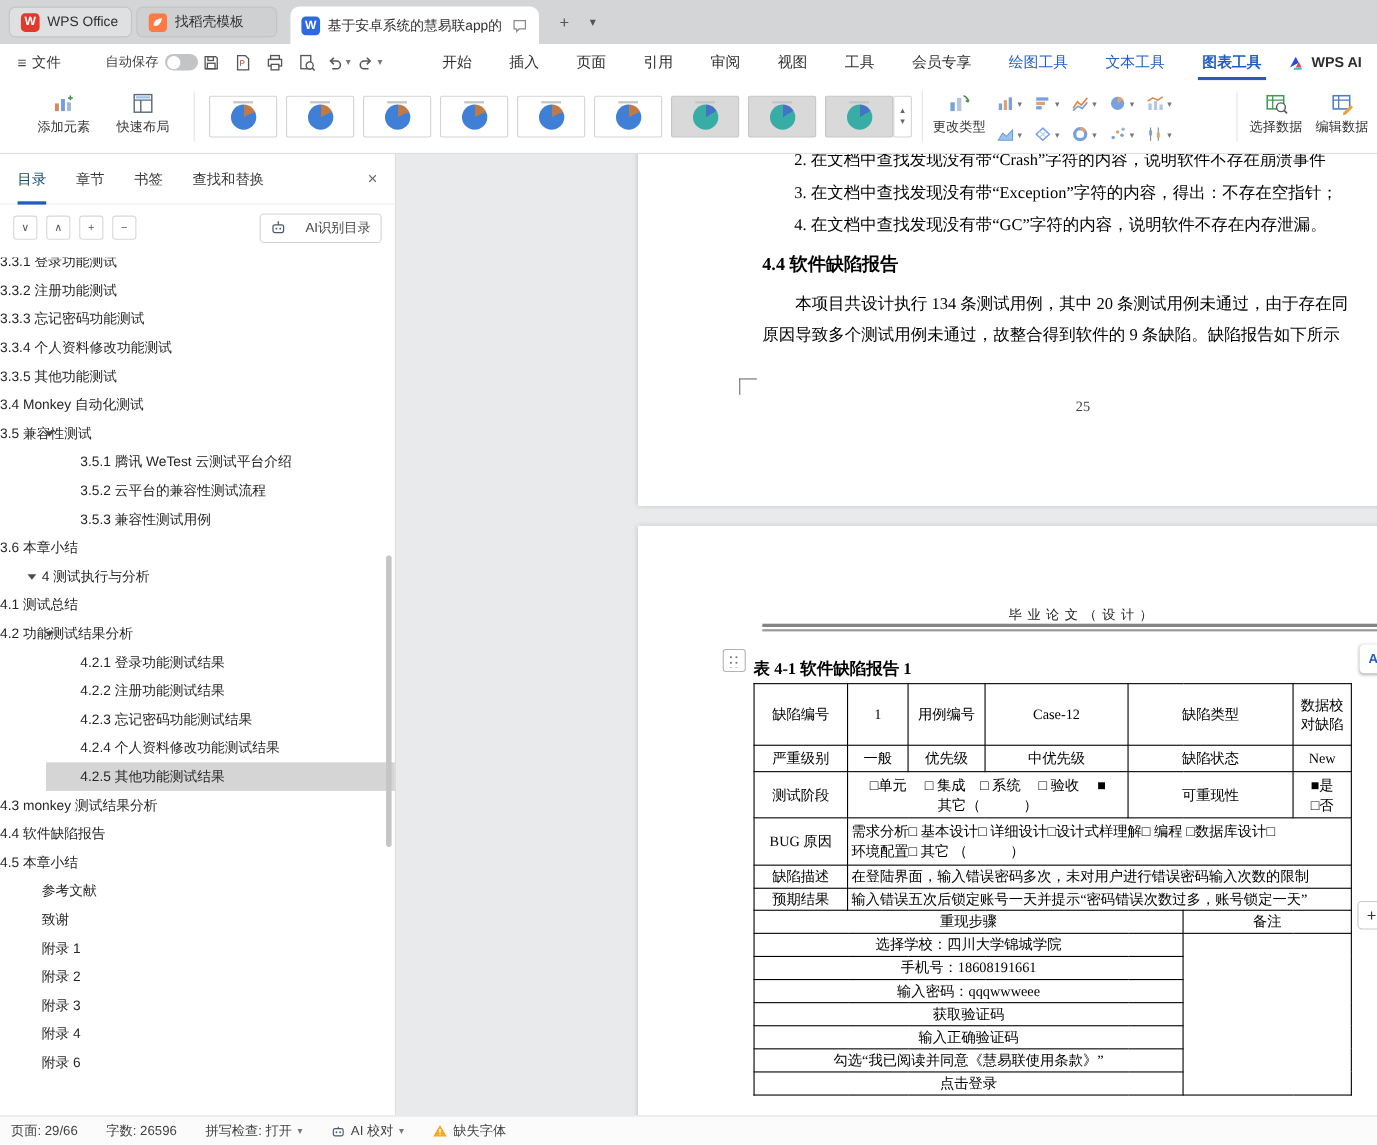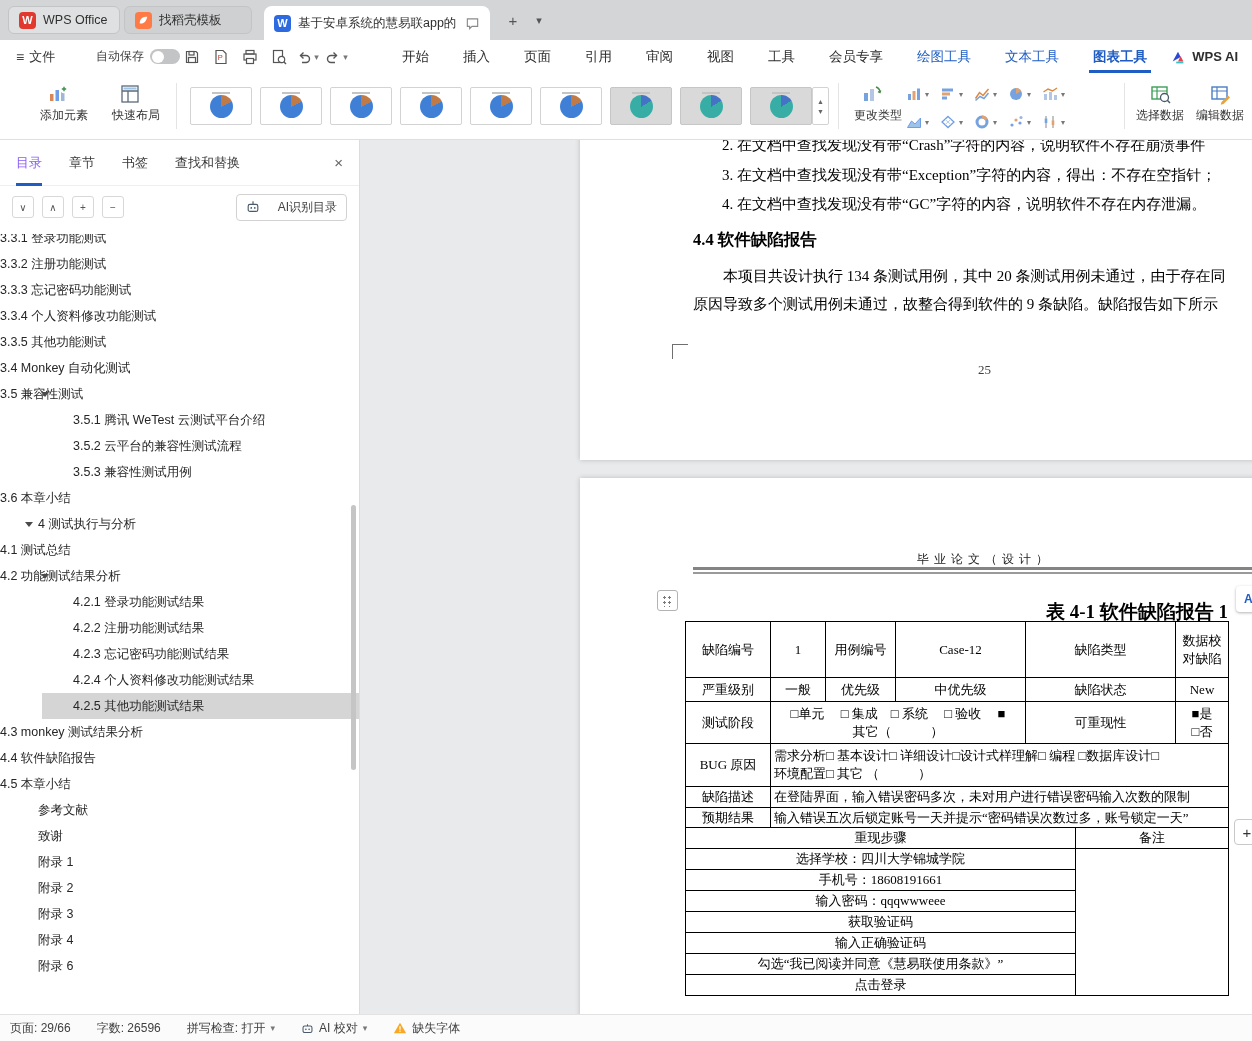--- a/index.html
+++ b/index.html
@@ -37,21 +37,21 @@
 .qcaret{font-size:9px;color:#777}
 .mtabs{position:absolute;left:402px;top:0;height:33px;display:flex;gap:34px;align-items:center;font-size:13.5px;color:#2e2e2e}
 .mtab{position:relative;height:33px;display:flex;align-items:center;cursor:default}
 .mtab.ctx{color:#1f5dc4}
 .mtab.active{color:#1f5dc4;font-weight:bold}
 .mtab.active::after{content:"";position:absolute;left:-4px;right:-4px;bottom:0;height:3px;background:#1f5dc4}
 .wpsai{position:absolute;right:14px;top:0;height:33px;display:flex;align-items:center;gap:6px;font-size:13px;color:#2e2e2e;font-weight:bold}
 
 
 .ribbon{position:absolute;top:73px;left:0;right:0;height:67px;background:#fff;border-bottom:1px solid #dfdfdf}
-.rb-group{position:absolute;top:8px;width:60px;text-align:right;font-size:12px;color:#333}
+.rb-group{position:absolute;top:8px;width:60px;text-align:center;font-size:12px;color:#333}
 .rb-group .ric{height:26px;display:flex;align-items:center;justify-content:center}
 .rb-group .rlb{margin-top:3px;white-space:nowrap}
 .rb-div{position:absolute;top:10px;width:1px;height:46px;background:#e4e4e4}
 .gallery{position:absolute;left:190px;top:14px;display:flex;gap:8px}
 .thumb{width:62px;height:38px;border:1px solid #d3d3d3;background:#fff;position:relative;
   display:flex;align-items:center;justify-content:center;border-radius:2px}
 .thumb::before{content:"";position:absolute;top:4px;left:50%;transform:translateX(-50%);width:18px;height:2px;background:#c4c4c4}
 .thumb.gray{background:#d9d9d9;border-color:#c6c6c6}
 .pie{width:23px;height:23px;border-radius:50%;background:conic-gradient(#c07a46 0 65deg,#3f7fd6 65deg 360deg)}
 .thumb.gray .pie{background:conic-gradient(#4472c4 0 60deg,#38ada6 60deg 360deg)}
@@ -65,21 +65,21 @@
 .rb-sel{position:absolute;top:8px;width:56px;text-align:center;font-size:12px;color:#333}
 .rb-sel .ric{height:26px;display:flex;align-items:center;justify-content:center}
 
 
 .main{position:absolute;top:140px;left:0;right:0;bottom:27px;display:flex}
 
 
 .sidebar{width:360px;flex:none;background:#fff;border-right:1px solid #dcdcdc;position:relative}
 .sb-tabs{height:46px;display:flex;align-items:center;padding:0 16px;gap:27px;font-size:13px;color:#3a3a3a;border-bottom:1px solid #efefef}
 .sb-tab{position:relative;height:46px;display:flex;align-items:center}
-.sb-tab.active{color:#8b5cf6}
+.sb-tab.active{color:#0c4a6e}
 .sb-tab.active::after{content:"";position:absolute;left:0;right:0;bottom:0;height:3px;background:#1f5dc4}
 .sb-close{margin-left:auto;font-size:15px;color:#666}
 .sb-controls{height:42px;display:flex;align-items:center;padding:0 12px;gap:8px}
 .sq-btn{width:22px;height:22px;border:1px solid #d8d8d8;border-radius:3px;background:#fff;
   display:flex;align-items:center;justify-content:center;font-size:10px;color:#555}
 .ai-btn{margin-left:auto;display:flex;align-items:center;gap:18px;border:1px solid #d2d2d2;border-radius:4px;
   padding:4px 9px;font-size:12px;color:#444;background:#fff}
 .toc-list{position:absolute;top:94px;bottom:0;left:0;right:0;overflow:hidden}
 .toc-item{height:26px;display:flex;align-items:center;font-size:12.5px;color:#262626;position:relative;white-space:nowrap}
 .toc-item.first{margin-top:-9px}
@@ -100,22 +100,22 @@
 .doc-line{position:absolute;font-family:"Liberation Serif","DejaVu Serif",serif;font-size:15px;color:#000;white-space:nowrap}
 .doc-head{position:absolute;font-family:"Liberation Serif","DejaVu Serif",serif;font-size:16.5px;font-weight:bold;color:#000;white-space:nowrap}
 .crop{position:absolute;width:16px;height:15px;border-left:1px solid #6f6f6f;border-top:1px solid #6f6f6f}
 .pagenum{position:absolute;font-family:"Liberation Serif","DejaVu Serif",serif;font-size:13px;color:#3f3f3f}
 .p2-header{position:absolute;top:73px;left:105px;width:600px;text-align:center;
   font-family:"Liberation Serif","DejaVu Serif",serif;font-size:12px;letter-spacing:5px;color:#222}
 .p2-rule{position:absolute;top:89px;left:113px;width:687px;height:7px;border-top:3px solid #848484;border-bottom:2px solid #9a9a9a}
 .drag-handle{position:absolute;top:112px;left:77px;width:21px;height:21px;border:1px solid #b3b3b3;border-radius:3px;background:#fff;
   display:flex;align-items:center;justify-content:center}
 .drag-dots{width:11px;height:12px;background-image:radial-gradient(#7a7a7a 1px,transparent 1.3px);background-size:5px 5px;background-position:0 0}
-.tbl-title{position:absolute;top:121px;left:105px;width:543px;text-align:right;
-  font-family:"Liberation Serif","DejaVu Serif",serif;font-size:19px;font-weight:bold;color:#000}
+.tbl-title{position:absolute;top:121px;left:105px;width:543px;text-align:left;
+  font-family:"Liberation Serif","DejaVu Serif",serif;font-size:15px;font-weight:bold;color:#000}
 .defect-table{position:absolute;top:143px;left:105px;width:543px;border-collapse:collapse;table-layout:fixed;
   font-family:Liberation Serif, serif;font-size:13px;color:#000}
 .defect-table td{border:1px solid #000;text-align:center;vertical-align:middle;padding:1px 3px;overflow:hidden;line-height:1.35}
 .defect-table td.left{text-align:left}
 .defect-table tr.r1 td{height:56px}
 .defect-table tr.r2 td{height:24px}
 .defect-table tr.r3 td{height:42px}
 .defect-table tr.r4 td{height:43px}
 .defect-table tr.r5 td,.defect-table tr.r6 td{height:15px}
 .defect-table tr.r7 td{height:19px}

